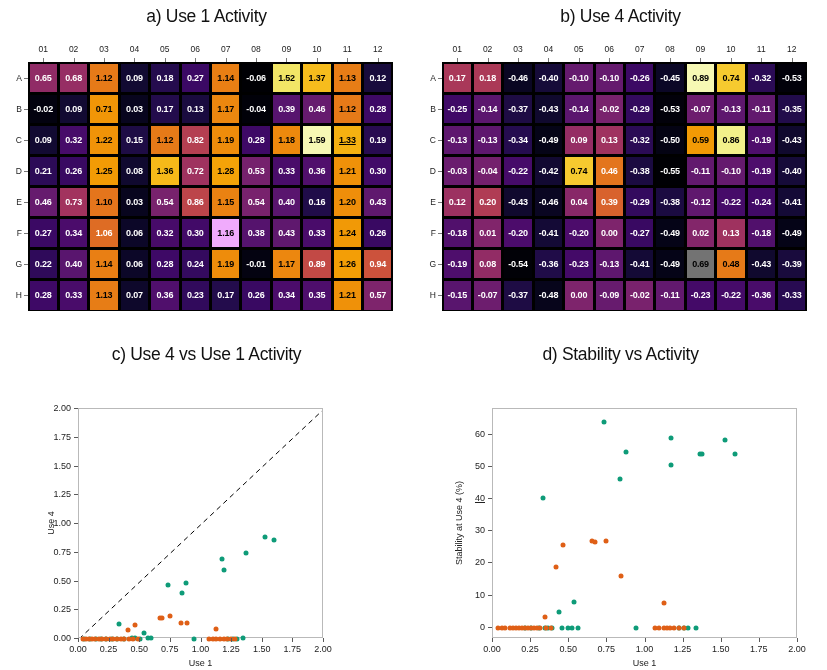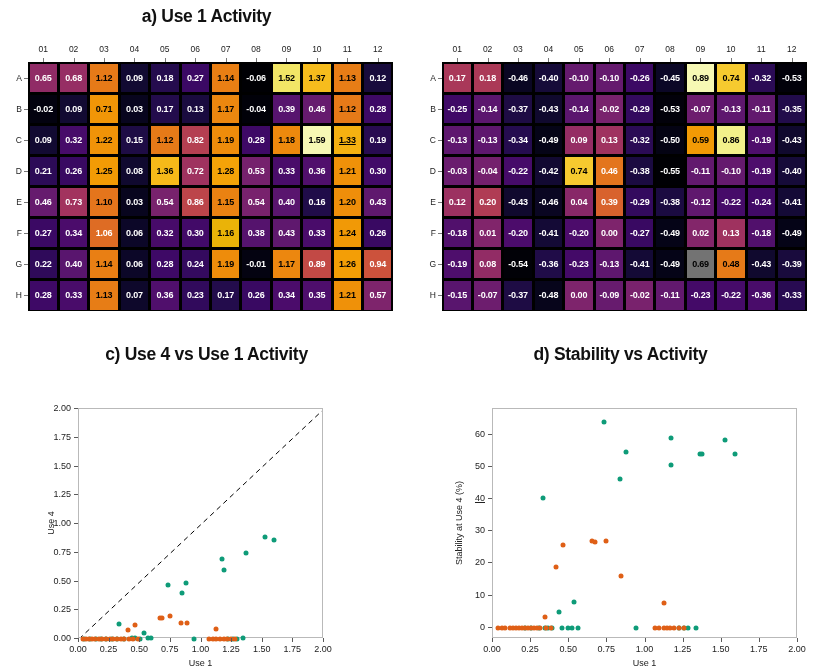--- a/index.html
+++ b/index.html
@@ -6,21 +6,21 @@
   body{
     width:827px;height:670px;
     background:#ffffff;
     font-family:"Liberation Sans","DejaVu Sans",sans-serif;
     color:#000;
     overflow:hidden;
     position:relative;
   }
   .panel{position:absolute;}
   .ptitle{
-    font-weight:bold;
+    font-weight:normal;
     font-size:17.5px;
     letter-spacing:-0.3px;
     color:#111111;
     white-space:nowrap;
   }
 
   
   .hm-wrap{position:absolute;}
   .hm-collabels{position:absolute;display:flex;}
   .hm-collabel{
@@ -153,21 +153,21 @@
         <div class="hm-cell" style="background: rgb(89, 21, 110); color: rgb(255, 255, 255);">0.40</div>
         <div class="hm-cell" style="background: rgb(32, 12, 73); color: rgb(255, 255, 255);">0.16</div>
         <div class="hm-cell" style="background: rgb(239, 142, 10); color: rgb(0, 0, 0);">1.20</div>
         <div class="hm-cell" style="background: rgb(95, 24, 110); color: rgb(255, 255, 255);">0.43</div>
         <div class="hm-cell" style="background: rgb(59, 9, 100); color: rgb(255, 255, 255);">0.27</div>
         <div class="hm-cell" style="background: rgb(75, 12, 107); color: rgb(255, 255, 255);">0.34</div>
         <div class="hm-cell" style="background: rgb(222, 108, 36); color: rgb(255, 255, 255);">1.06</div>
         <div class="hm-cell" style="background: rgb(12, 7, 40); color: rgb(255, 255, 255);">0.06</div>
         <div class="hm-cell" style="background: rgb(71, 11, 105); color: rgb(255, 255, 255);">0.32</div>
         <div class="hm-cell" style="background: rgb(66, 10, 104); color: rgb(255, 255, 255);">0.30</div>
-        <div class="hm-cell" style="background: #eab308; color: rgb(0, 0, 0);">1.16</div>
+        <div class="hm-cell" style="background: #f0abfc; color: rgb(0, 0, 0);">1.16</div>
         <div class="hm-cell" style="background: rgb(85, 19, 109); color: rgb(255, 255, 255);">0.38</div>
         <div class="hm-cell" style="background: rgb(95, 24, 110); color: rgb(255, 255, 255);">0.43</div>
         <div class="hm-cell" style="background: rgb(73, 12, 106); color: rgb(255, 255, 255);">0.33</div>
         <div class="hm-cell" style="background: rgb(241, 153, 6); color: rgb(0, 0, 0);">1.24</div>
         <div class="hm-cell" style="background: rgb(57, 9, 98); color: rgb(255, 255, 255);">0.26</div>
         <div class="hm-cell" style="background: rgb(47, 10, 90); color: rgb(255, 255, 255);">0.22</div>
         <div class="hm-cell" style="background: rgb(89, 21, 110); color: rgb(255, 255, 255);">0.40</div>
         <div class="hm-cell" style="background: rgb(233, 127, 20); color: rgb(0, 0, 0);">1.14</div>
         <div class="hm-cell" style="background: rgb(12, 7, 40); color: rgb(255, 255, 255);">0.06</div>
         <div class="hm-cell" style="background: rgb(62, 9, 102); color: rgb(255, 255, 255);">0.28</div>
@@ -188,20 +188,21 @@
         <div class="hm-cell" style="background: rgb(57, 9, 98); color: rgb(255, 255, 255);">0.26</div>
         <div class="hm-cell" style="background: rgb(75, 12, 107); color: rgb(255, 255, 255);">0.34</div>
         <div class="hm-cell" style="background: rgb(78, 14, 108); color: rgb(255, 255, 255);">0.35</div>
         <div class="hm-cell" style="background: rgb(239, 145, 9); color: rgb(0, 0, 0);">1.21</div>
         <div class="hm-cell" style="background: rgb(126, 36, 108); color: rgb(255, 255, 255);">0.57</div>
       </div>
     </div>
 </div>
 
 <div class="panel" style="left:414px;top:0px;width:413px;height:330px;">
+  <div class="ptitle" style="left:0;top:6px;position:absolute;width:413px;text-align:center;">b) Use 4 Activity</div>
   <div class="hm-wrap" id="hm-b" style="left:0;top:0;width:413px;height:330px;">
       <div class="hm-collabels" style="left: 28px; top: 44px; width: 365px; height: 14px;">
         <div class="hm-collabel" style="width: 30.4167px;">01<span class="tk"></span></div>
         <div class="hm-collabel" style="width: 30.4167px;">02<span class="tk"></span></div>
         <div class="hm-collabel" style="width: 30.4167px;">03<span class="tk"></span></div>
         <div class="hm-collabel" style="width: 30.4167px;">04<span class="tk"></span></div>
         <div class="hm-collabel" style="width: 30.4167px;">05<span class="tk"></span></div>
         <div class="hm-collabel" style="width: 30.4167px;">06<span class="tk"></span></div>
         <div class="hm-collabel" style="width: 30.4167px;">07<span class="tk"></span></div>
         <div class="hm-collabel" style="width: 30.4167px;">08<span class="tk"></span></div>

